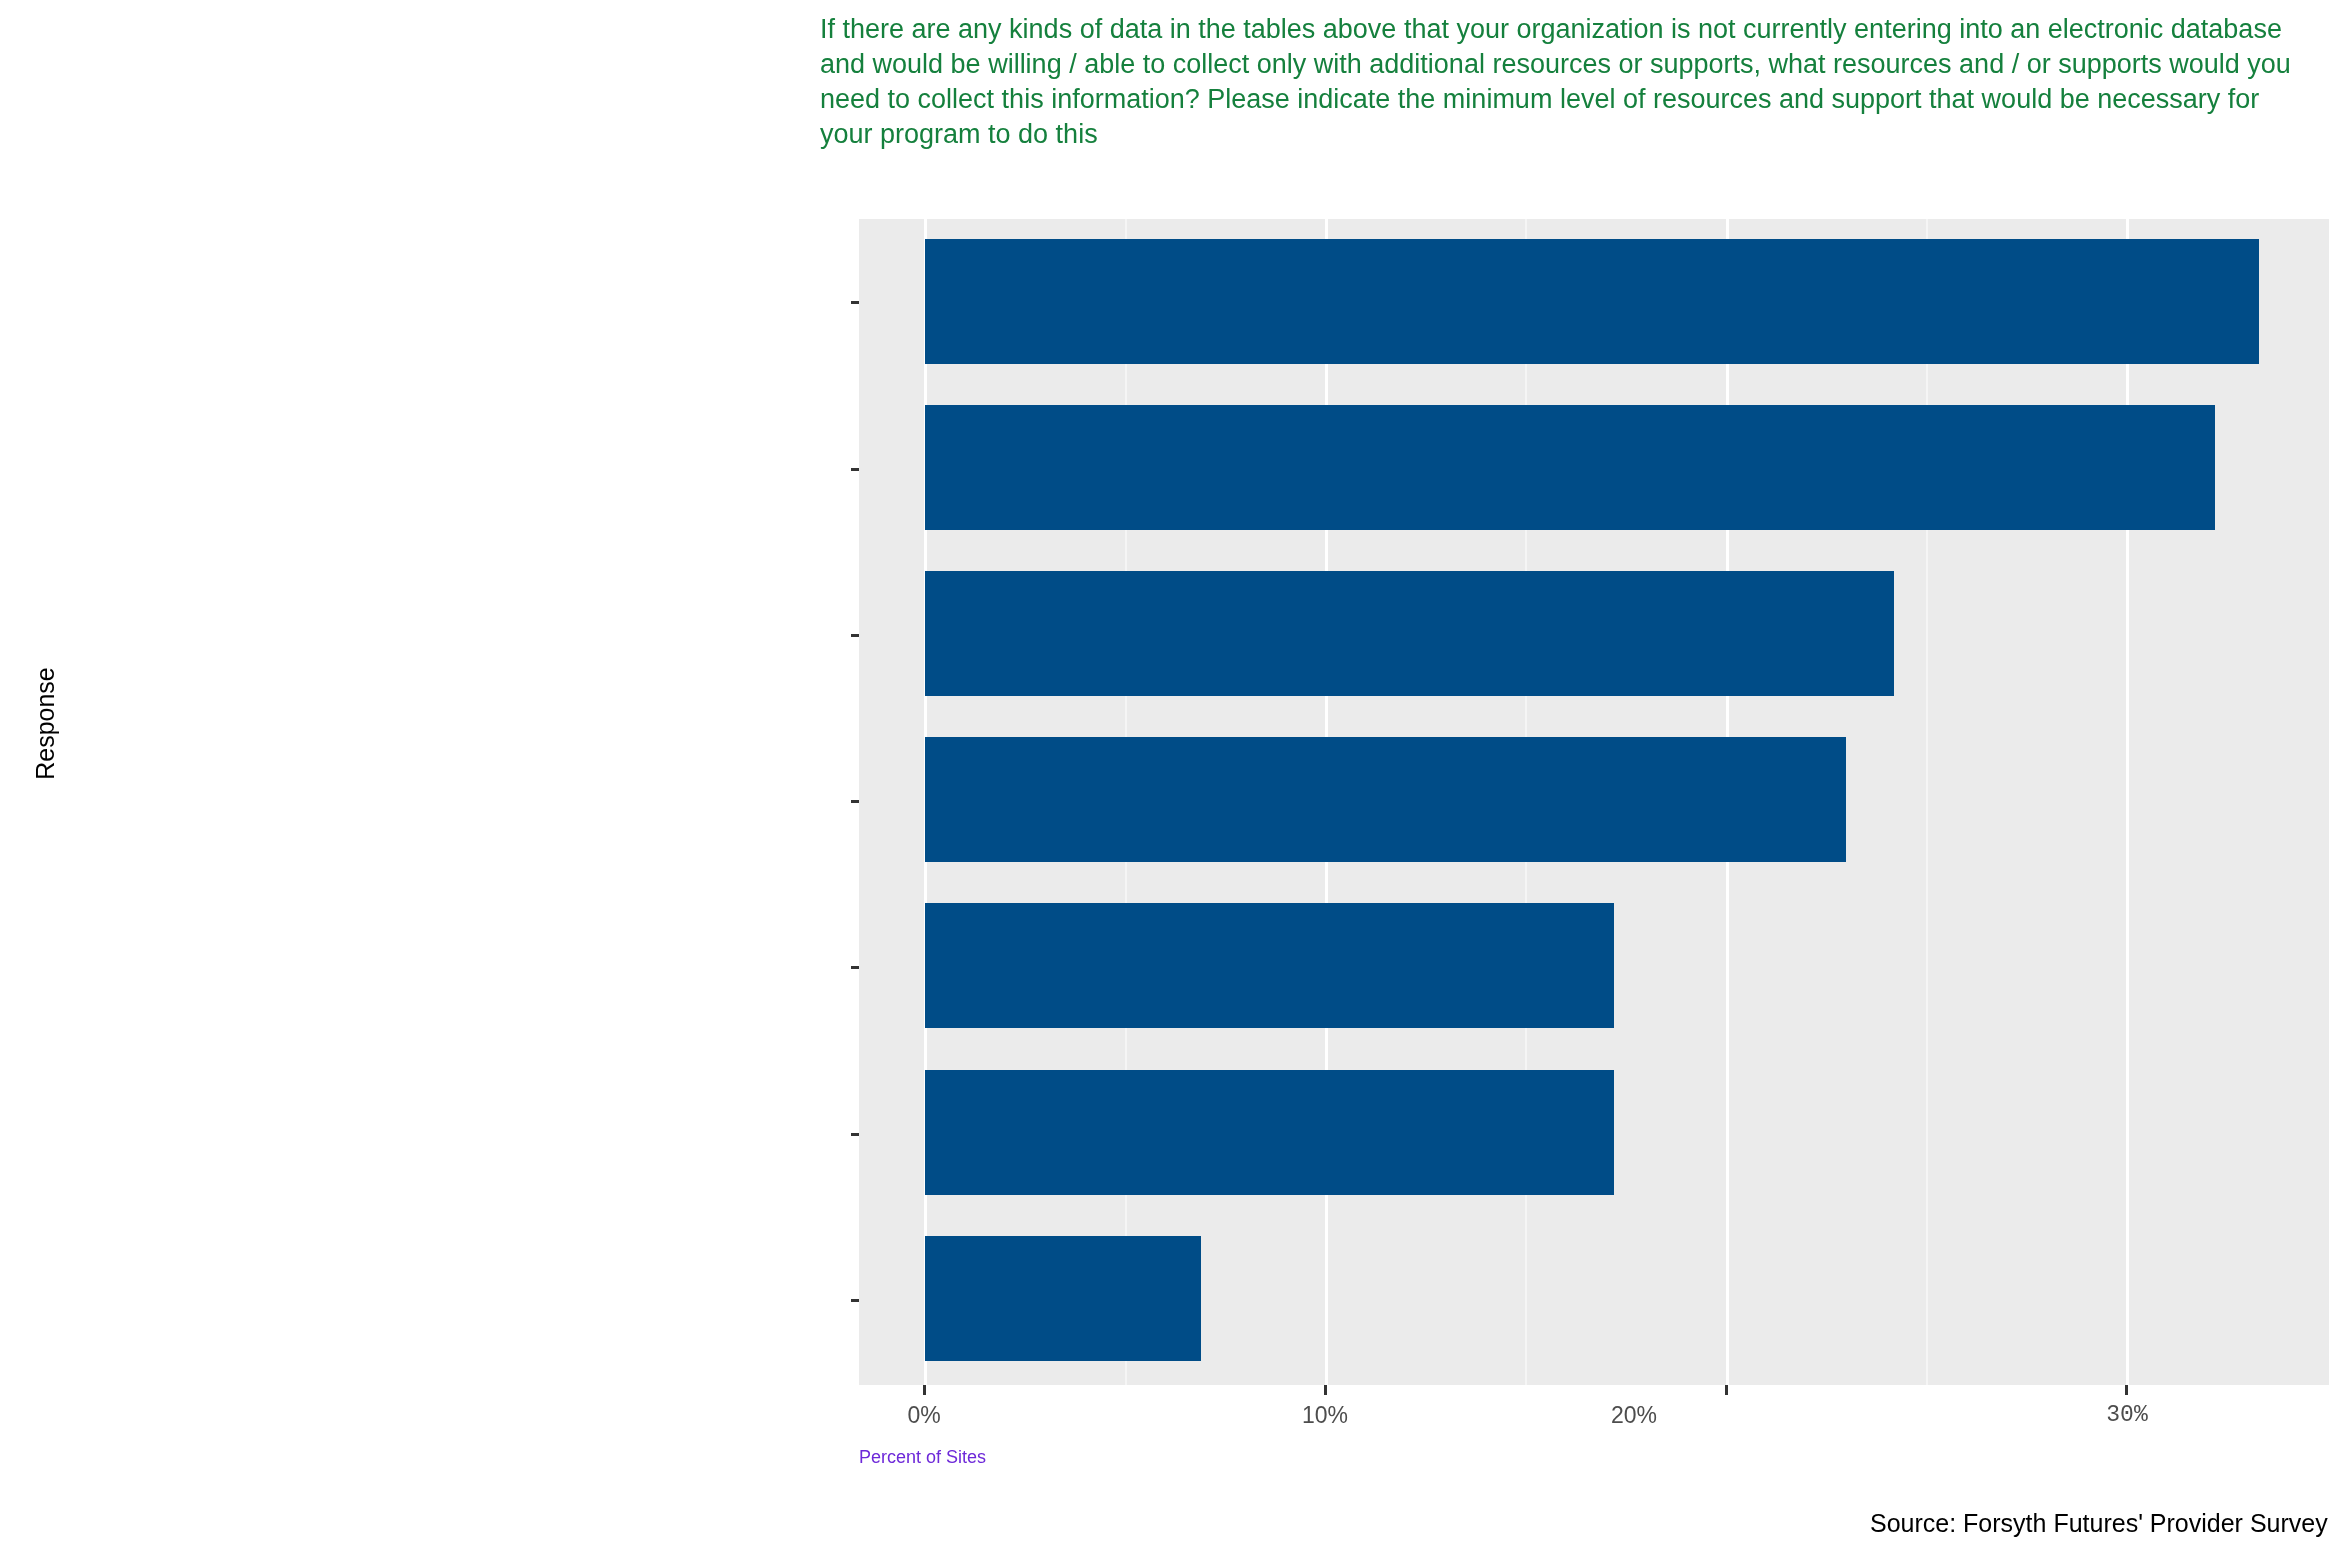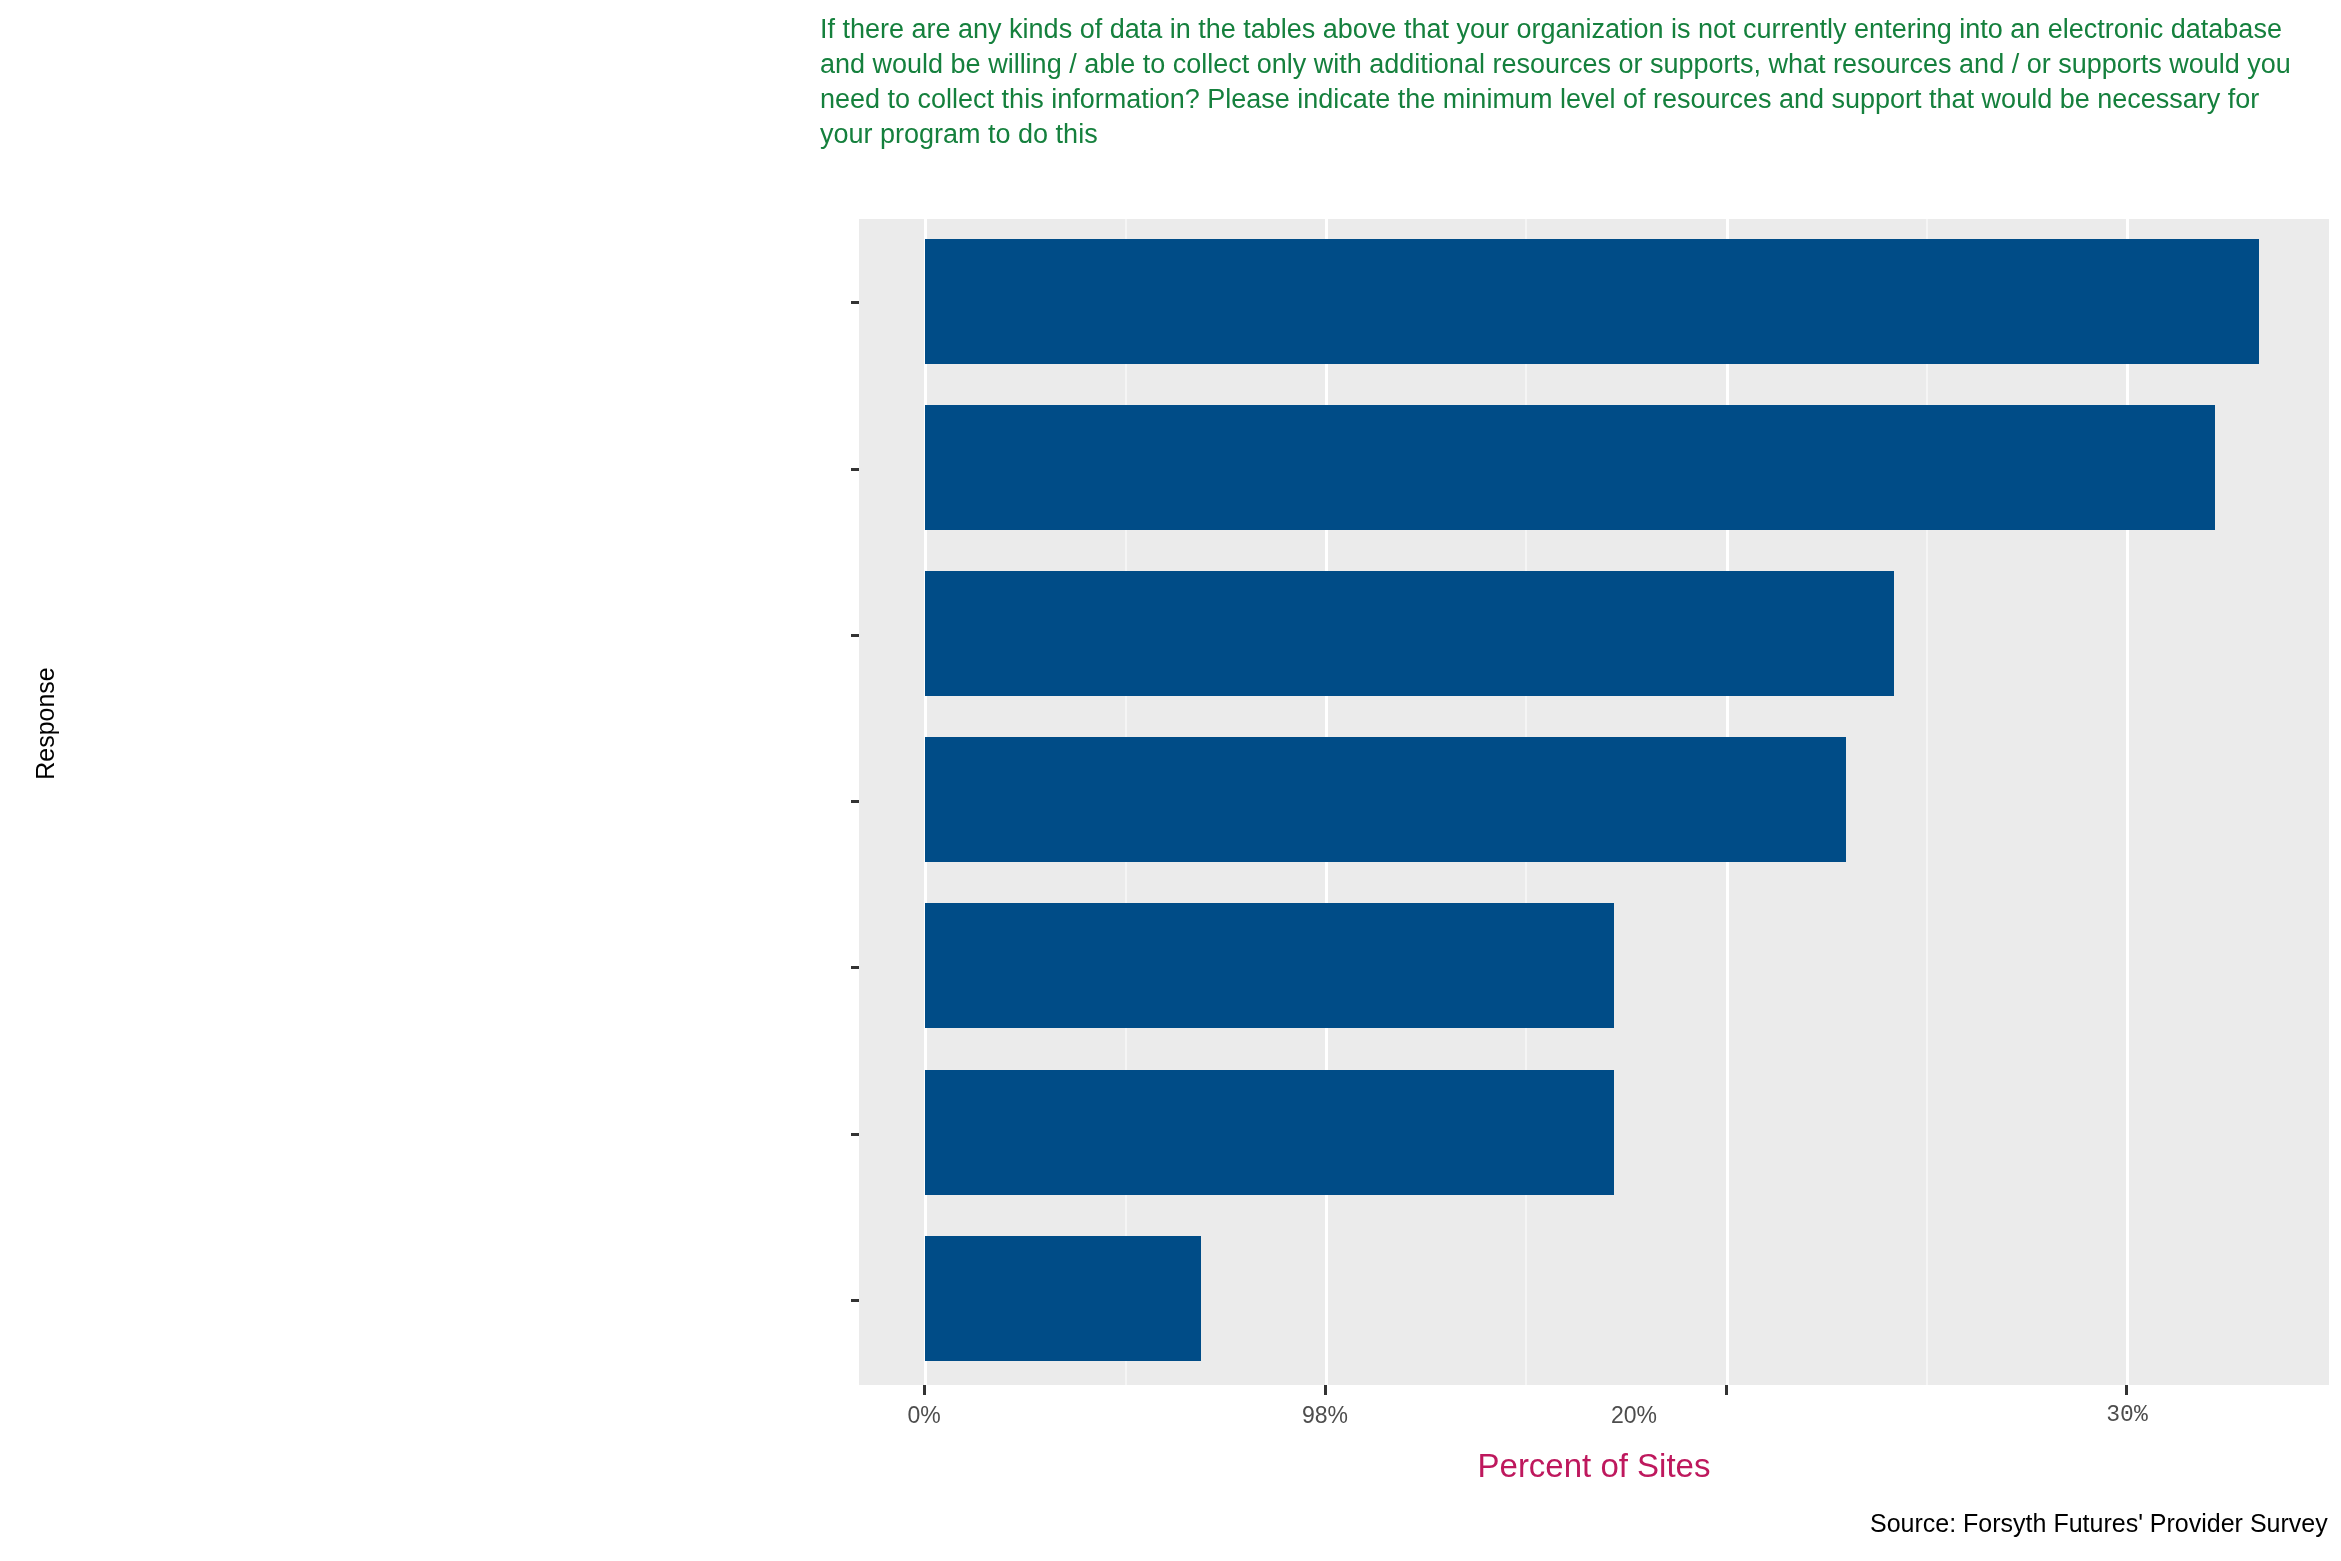--- a/index.html
+++ b/index.html
@@ -103,23 +103,23 @@
     text-align: center;
     font-size: 23px;
     color: #4D4D4D;
     font-family: "Liberation Sans", sans-serif;
   }
   #x-axis-title {
     position: absolute;
     left: 859px;
     top: 1447px;
     width: 1470px;
-    text-align: center;
-    font-size: 33px;
-    color: #be185d;
+    text-align: left;
+    font-size: 18px;
+    color: #6d28d9;
     font-family: "Liberation Sans", sans-serif;
   }
 
   
   #source-caption {
     position: absolute;
     right: 14.3px;
     top: 1509px;
     font-size: 25px;
     color: #000000;
@@ -171,20 +171,20 @@
 <div class="ytick" style="top:966px;"></div>
 <div class="ytick" style="top:1133px;"></div>
 <div class="ytick" style="top:1299px;"></div>
 
 <div class="xtick-mark" style="left:923px;"></div>
 <div class="xtick-mark" style="left:1324px;"></div>
 <div class="xtick-mark" style="left:1725px;"></div>
 <div class="xtick-mark" style="left:2125px;"></div>
 
 <div class="xtick-label" style="left:924px;">0%</div>
-<div class="xtick-label" style="left:1325px;">98%</div>
+<div class="xtick-label" style="left:1325px;">10%</div>
 <div class="xtick-label" style="left:1634px;">20%</div>
 <div class="xtick-label" style="left:2127px;font-family:Liberation Mono, monospace;">30%</div>
 
 <div id="x-axis-title">Percent of Sites</div>
 
 <div id="source-caption">Source: Forsyth Futures' Provider Survey</div>
 
 
 </body></html>

